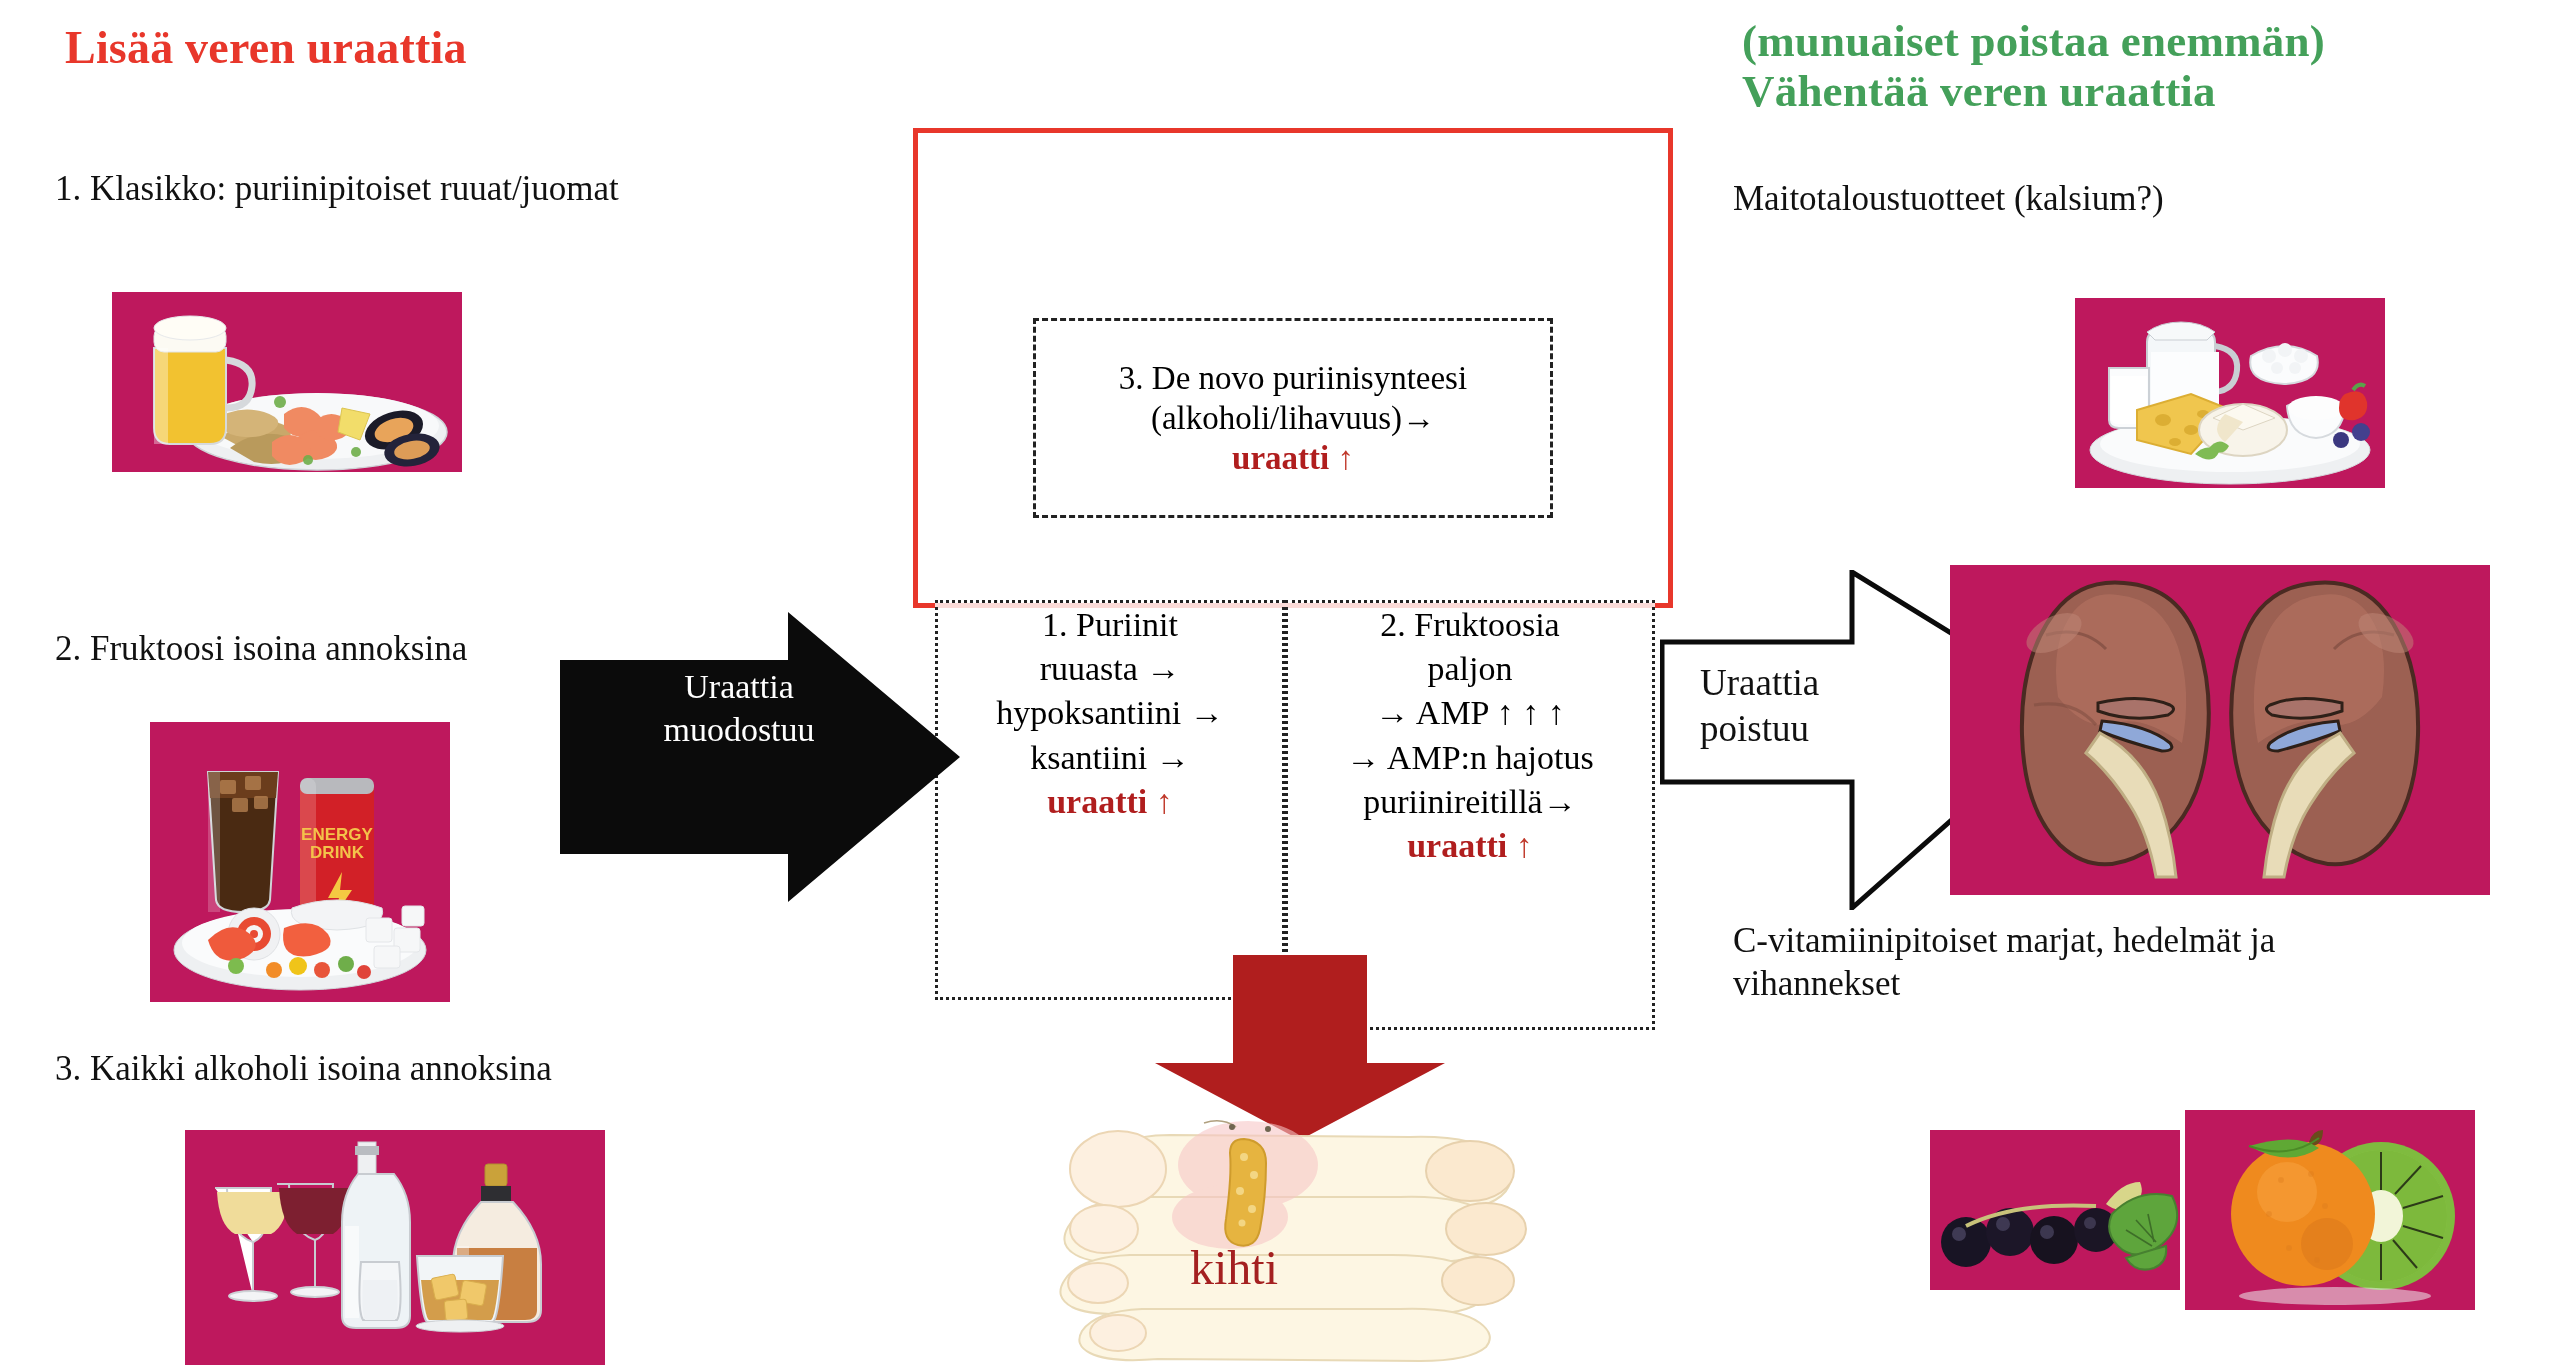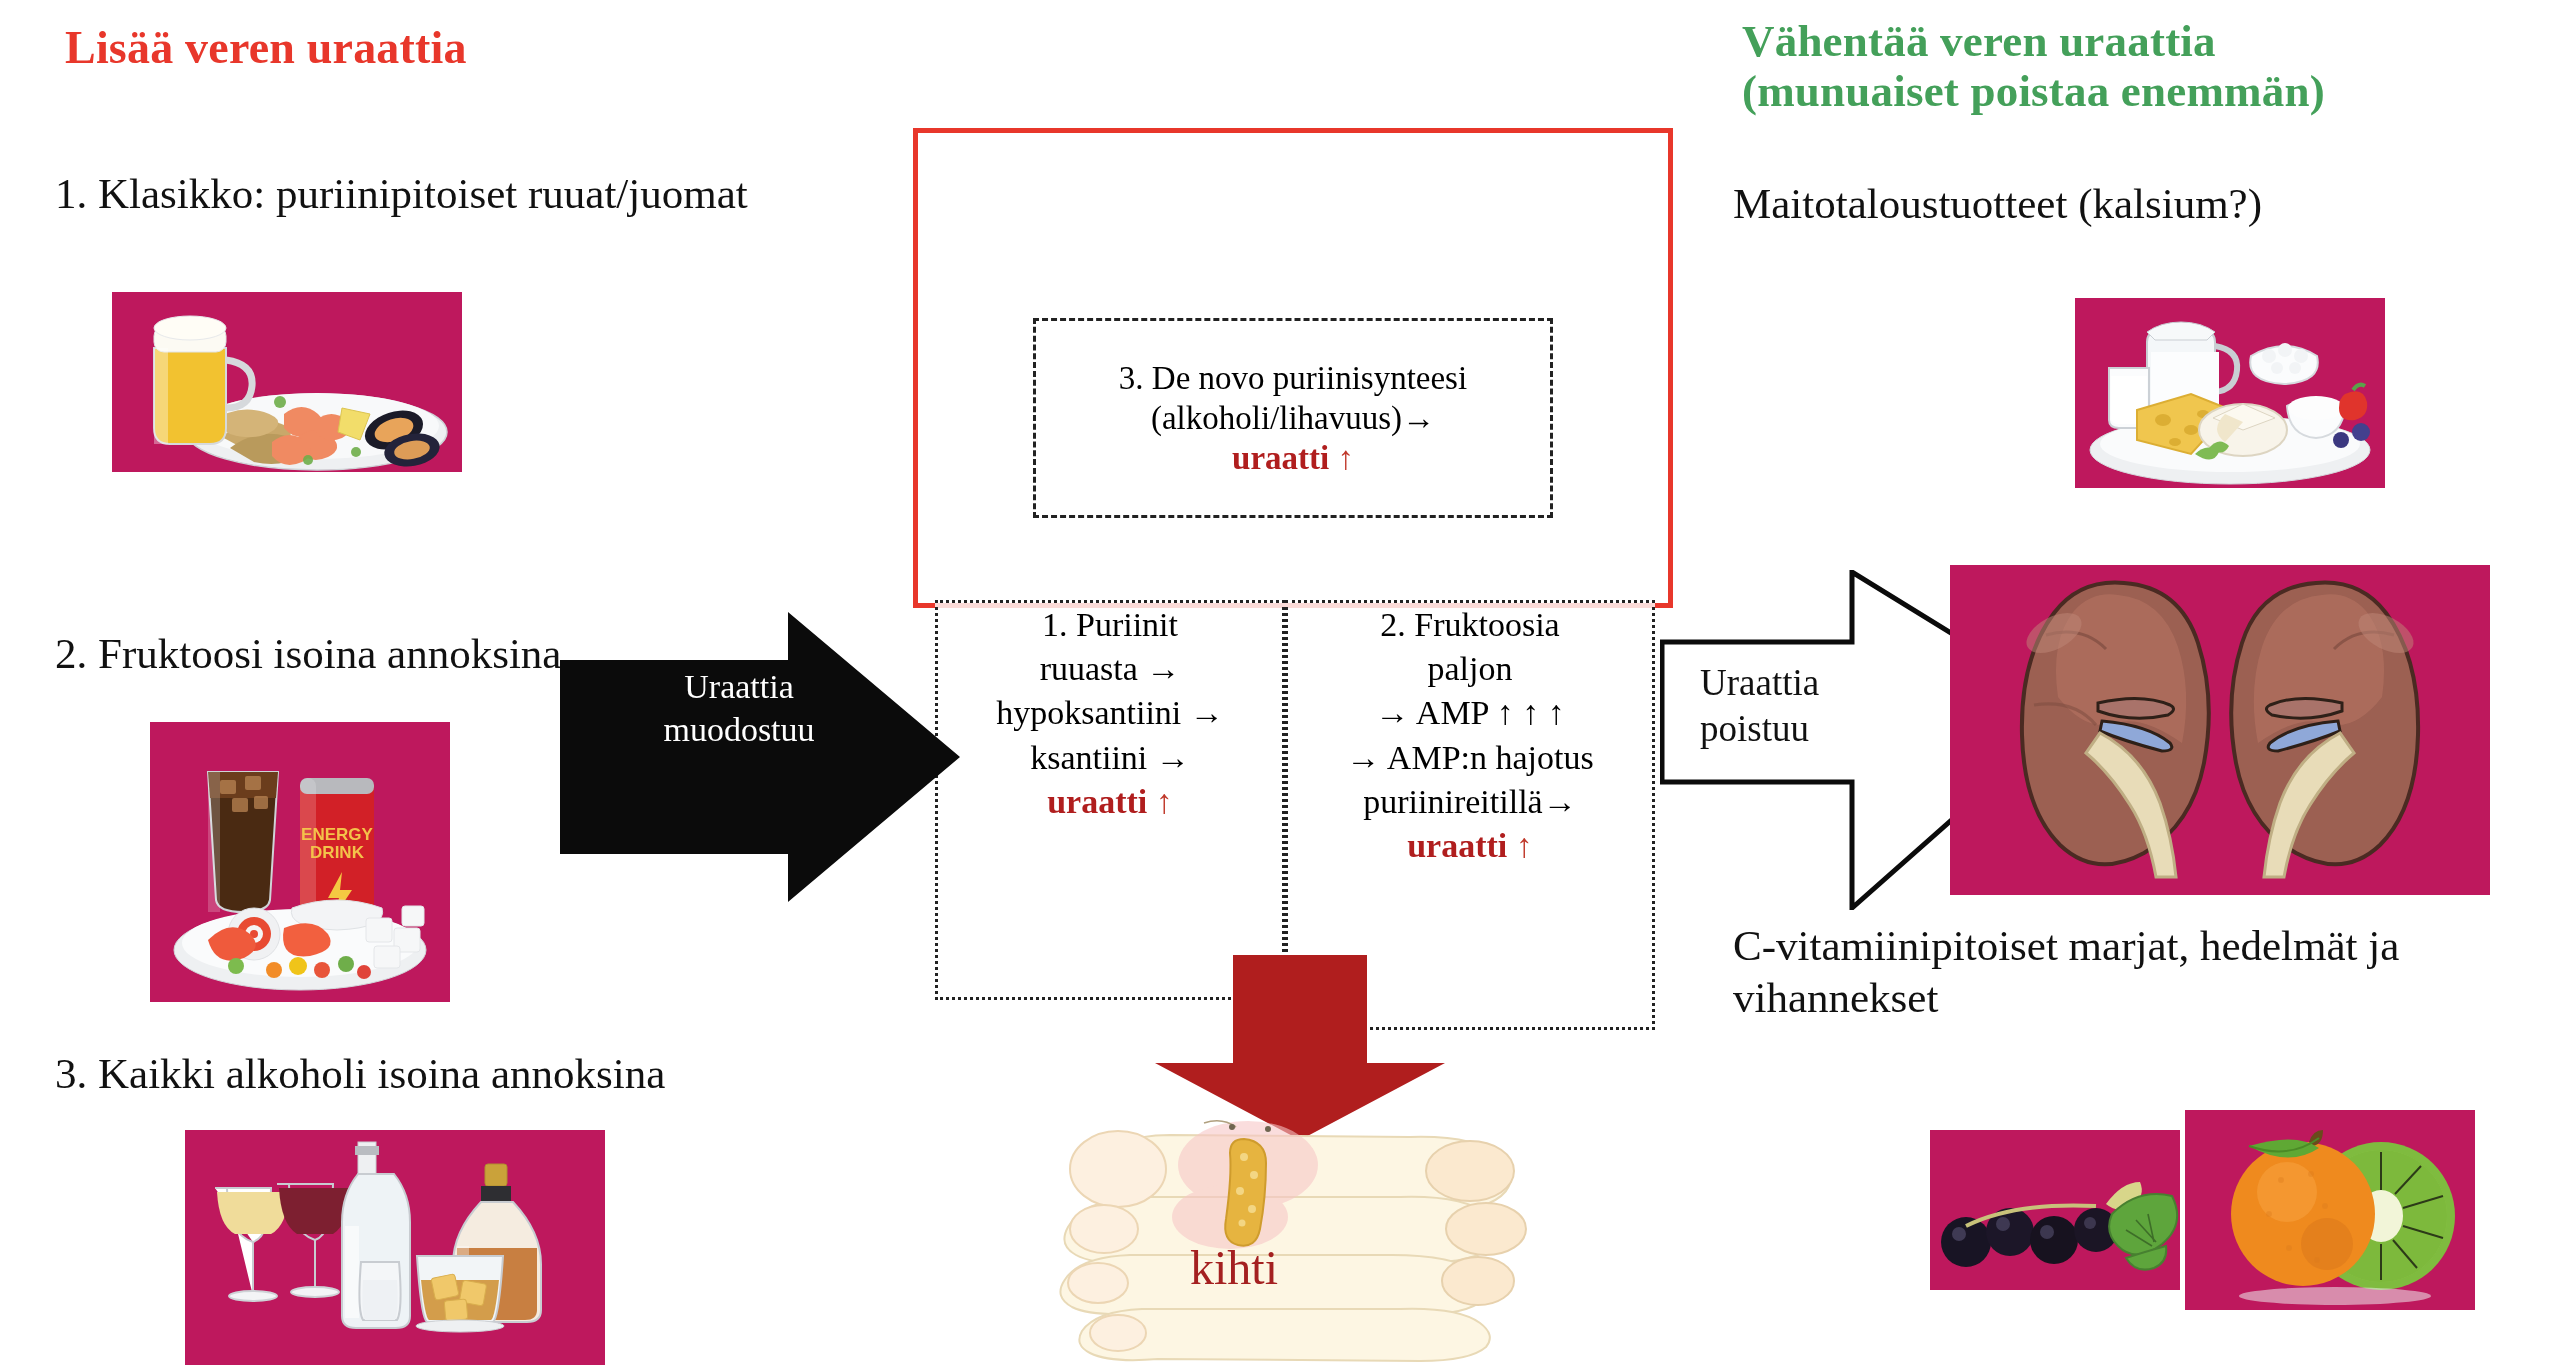--- a/index.html
+++ b/index.html
@@ -5,21 +5,21 @@
   html,body{margin:0;padding:0;background:#ffffff;}
   body{width:2560px;height:1371px;position:relative;overflow:hidden;
        font-family:"Liberation Serif","DejaVu Serif",serif;color:#000;}
   .abs{position:absolute;}
 
   
   .col-head{font-weight:bold;line-height:1.12;margin-left:7px;}
   #left-heading{left:58px;top:22px;font-size:46px;color:#E8372B;letter-spacing:.2px;}
   #right-heading{left:1735px;top:16px;font-size:45px;color:#44A05A;letter-spacing:.2px;}
 
-  .body-text{font-size:43px;line-height:1.22;color:#111;}
+  .body-text{font-size:35px;line-height:1.22;color:#111;}
 
   #item1-label{left:55px;top:168px;}
   #item2-label{left:55px;top:628px;}
   #item3-label{left:55px;top:1048px;}
   #dairy-label{left:1733px;top:178px;}
   #cvit-label{left:1733px;top:920px;width:790px;}
 
   
   #center-panel{left:913px;top:128px;width:760px;height:480px;
                 border:5px solid #E8372B;box-sizing:border-box;background:#fff;}
@@ -332,22 +332,22 @@
     <g fill="#fbe9cf" stroke="#e7d1ad" stroke-width="2">
       <ellipse cx="470" cy="66" rx="44" ry="30"></ellipse>
       <ellipse cx="486" cy="124" rx="40" ry="26"></ellipse>
       <ellipse cx="478" cy="176" rx="36" ry="24"></ellipse>
     </g>
   </svg>
 </div>
 <div class="abs" id="kihti-label">kihti</div>
 
 <div class="abs col-head" id="right-heading">
+  <div>(munuaiset poistaa enemmän)</div>
   <div>Vähentää veren uraattia</div>
-  <div>(munuaiset poistaa enemmän)</div>
 </div>
 
 <div class="abs body-text" id="dairy-label">Maitotaloustuotteet (kalsium?)</div>
 
 <div class="abs photo" id="photo-dairy">
   <svg viewBox="0 0 310 190" width="310" height="190">
     <ellipse cx="155" cy="152" rx="140" ry="34" fill="#eef0f2" stroke="#d7dade"></ellipse>
     <ellipse cx="155" cy="146" rx="130" ry="28" fill="#fafbfc"></ellipse>
     <g>
       <path d="M82 34 q-10 0-10 10 v68 q0 10 12 10 h44 q12 0 12-10 v-68 q0-10-10-10z" fill="#f4f7f9" stroke="#c9ced3" stroke-width="2"></path>

